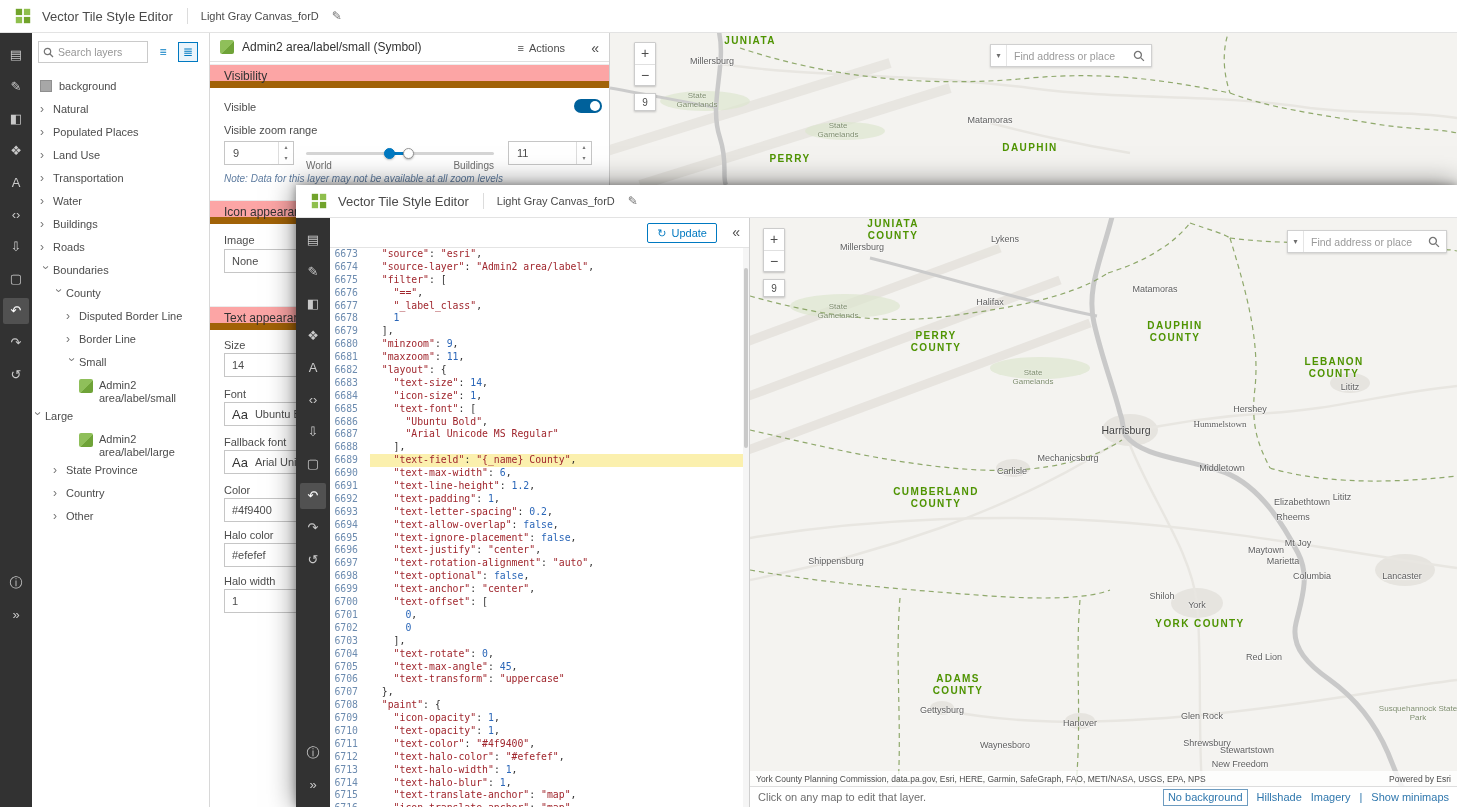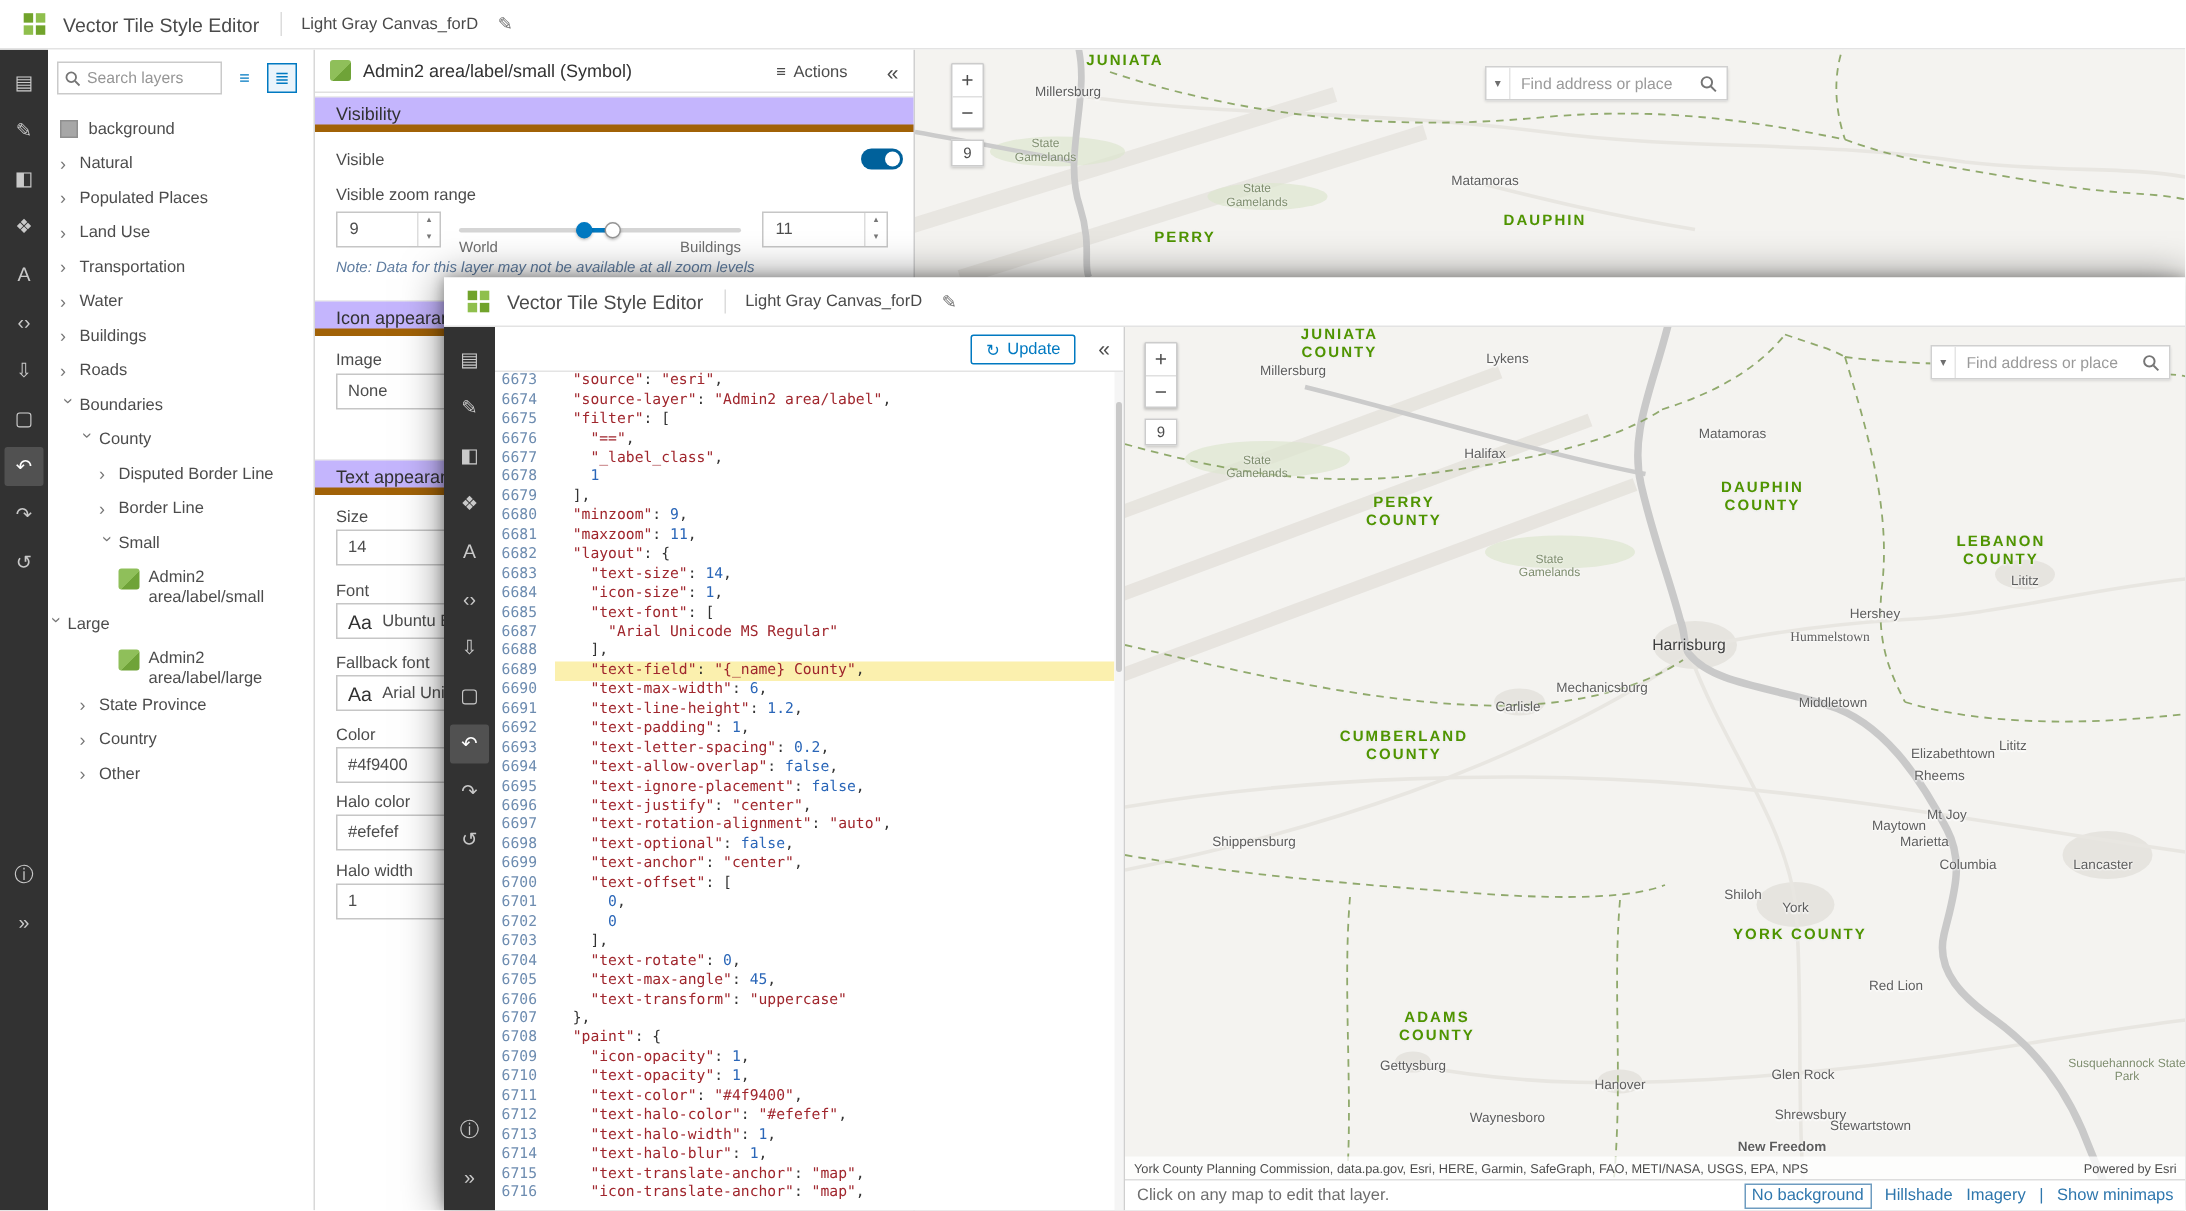--- a/index.html
+++ b/index.html
@@ -37,21 +37,21 @@
 .swatch{width:12px;height:12px;background:#a7a7a7;border:1px solid #8f8f8f;margin-right:7px;flex:none}
 .glayer{width:14px;height:14px;border-radius:2px;margin-right:6px;background:linear-gradient(135deg,#8fbf5a 0 55%,#6fa338 55%);flex:none}
 .tlabel{line-height:13px;padding-right:4px}
 
 .symbol-panel{position:absolute;left:210px;top:33px;width:400px;height:774px;background:#fff;border-right:1px solid #d0d0d0}
 .sp-header{position:absolute;left:0;top:0;right:0;height:29px;border-bottom:1px solid #e0e0e0;display:flex;align-items:center}
 .sp-header .glayer{margin-left:10px}
 .sp-title{font-size:12px;color:#323232;margin-left:2px;white-space:nowrap}
 .sp-actions{position:absolute;right:44px;top:0;height:29px;display:flex;align-items:center;gap:5px;font-size:11px;color:#4c4c4c;cursor:pointer}
 .sp-collapse{position:absolute;right:10px;top:0;height:29px;display:flex;align-items:center;font-size:14px;color:#4c4c4c;cursor:pointer}
-.band{position:absolute;left:0;right:0;height:24px;background:#c4b5fd;border-top:1px solid #ececec;border-bottom:5px solid #a16207;font-size:12px;color:#323232;line-height:23px;padding-left:14px}
+.band{position:absolute;left:0;right:0;height:24px;background:#fca5a5;border-top:1px solid #ececec;border-bottom:7px solid #a16207;font-size:12px;color:#323232;line-height:23px;padding-left:14px}
 .flabel{position:absolute;left:14px;font-size:11px;color:#4c4c4c;white-space:nowrap}
 .finput{position:absolute;left:14px;width:252px;height:24px;border:1px solid #c6c6c6;background:#fff;font-size:11px;color:#4c4c4c;display:flex;align-items:center;padding-left:7px;white-space:nowrap;overflow:hidden}
 .finput .aa{font-size:13px;color:#323232;margin-right:7px}
 .toggle{position:absolute;left:364px;width:28px;height:14px;border-radius:8px;background:#00619b;cursor:pointer}
 .toggle::after{content:"";position:absolute;right:2px;top:2px;width:10px;height:10px;border-radius:50%;background:#fff}
 .spin{position:absolute;height:24px;border:1px solid #c6c6c6;background:#fff;display:flex}
 .spin-val{flex:1;font-size:11px;color:#4c4c4c;display:flex;align-items:center;padding-left:8px}
 .spin-btns{width:15px;border-left:1px solid #ddd;display:flex;flex-direction:column;cursor:pointer}
 .spin-btns span{flex:1;font-size:6px;color:#777;text-align:center;line-height:11px}
 .slider{position:absolute;left:96px;top:119px;width:188px;height:3px;background:#d5d5d5;border-radius:2px;cursor:pointer}
@@ -398,20 +398,21 @@
           <div class="cl"><span class="ln">6676</span><span class="ct">    <span class="ts">"=="</span>,</span></div>
           <div class="cl"><span class="ln">6677</span><span class="ct">    <span class="ts">"_label_class"</span>,</span></div>
           <div class="cl"><span class="ln">6678</span><span class="ct">    <span class="tn">1</span></span></div>
           <div class="cl"><span class="ln">6679</span><span class="ct">  ],</span></div>
           <div class="cl"><span class="ln">6680</span><span class="ct">  <span class="tk">"minzoom"</span>: <span class="tn">9</span>,</span></div>
           <div class="cl"><span class="ln">6681</span><span class="ct">  <span class="tk">"maxzoom"</span>: <span class="tn">11</span>,</span></div>
           <div class="cl"><span class="ln">6682</span><span class="ct">  <span class="tk">"layout"</span>: {</span></div>
           <div class="cl"><span class="ln">6683</span><span class="ct">    <span class="tk">"text-size"</span>: <span class="tn">14</span>,</span></div>
           <div class="cl"><span class="ln">6684</span><span class="ct">    <span class="tk">"icon-size"</span>: <span class="tn">1</span>,</span></div>
           <div class="cl"><span class="ln">6685</span><span class="ct">    <span class="tk">"text-font"</span>: [</span></div>
+          <div class="cl"><span class="ln">6686</span><span class="ct">      <span class="ts">"Ubuntu Bold"</span>,</span></div>
           <div class="cl"><span class="ln">6687</span><span class="ct">      <span class="ts">"Arial Unicode MS Regular"</span></span></div>
           <div class="cl"><span class="ln">6688</span><span class="ct">    ],</span></div>
           <div class="cl hl"><span class="ln">6689</span><span class="ct">    <span class="tk">"text-field"</span>: <span class="ts">"{_name} County"</span>,</span></div>
           <div class="cl"><span class="ln">6690</span><span class="ct">    <span class="tk">"text-max-width"</span>: <span class="tn">6</span>,</span></div>
           <div class="cl"><span class="ln">6691</span><span class="ct">    <span class="tk">"text-line-height"</span>: <span class="tn">1.2</span>,</span></div>
           <div class="cl"><span class="ln">6692</span><span class="ct">    <span class="tk">"text-padding"</span>: <span class="tn">1</span>,</span></div>
           <div class="cl"><span class="ln">6693</span><span class="ct">    <span class="tk">"text-letter-spacing"</span>: <span class="tn">0.2</span>,</span></div>
           <div class="cl"><span class="ln">6694</span><span class="ct">    <span class="tk">"text-allow-overlap"</span>: <span class="tb">false</span>,</span></div>
           <div class="cl"><span class="ln">6695</span><span class="ct">    <span class="tk">"text-ignore-placement"</span>: <span class="tb">false</span>,</span></div>
           <div class="cl"><span class="ln">6696</span><span class="ct">    <span class="tk">"text-justify"</span>: <span class="ts">"center"</span>,</span></div>
@@ -508,21 +509,21 @@
           <div class="mlabel city" style="left: 652px; top: 353px;">Lancaster</div>
           <div class="mlabel city" style="left: 86px; top: 338px;">Shippensburg</div>
           <div class="mlabel city" style="left: 412px; top: 373px;">Shiloh</div>
           <div class="mlabel city" style="left: 447px; top: 382px;">York</div>
           <div class="mlabel city" style="left: 514px; top: 434px;">Red Lion</div>
           <div class="mlabel city" style="left: 192px; top: 487px;">Gettysburg</div>
           <div class="mlabel city" style="left: 330px; top: 500px;">Hanover</div>
           <div class="mlabel city" style="left: 452px; top: 493px;">Glen Rock</div>
           <div class="mlabel city" style="left: 457px; top: 520px;">Shrewsbury</div>
           <div class="mlabel city" style="left: 497px; top: 527px;">Stewartstown</div>
-          <div class="mlabel city" style="left: 438px; top: 541px; font-weight: bold;">New Freedom</div>
+          <div class="mlabel city" style="left: 490px; top: 541px;">New Freedom</div>
           <div class="mlabel city" style="left: 255px; top: 522px;">Waynesboro</div>
           <div class="mlabel land" style="left: 88px; top: 84px;">State Gamelands</div>
           <div class="mlabel land" style="left: 283px; top: 150px;">State Gamelands</div>
           <div class="mlabel land landWide" style="left: 668px; top: 486px;">Susquehannock State Park</div>
         </div>
       <div class="zoomctl" style="left:13px;top:10px">
         <div class="zbtn">+</div>
         <div class="zbtn">−</div>
       </div>
       <div class="zlevel" style="left:13px;top:61px">9</div>

